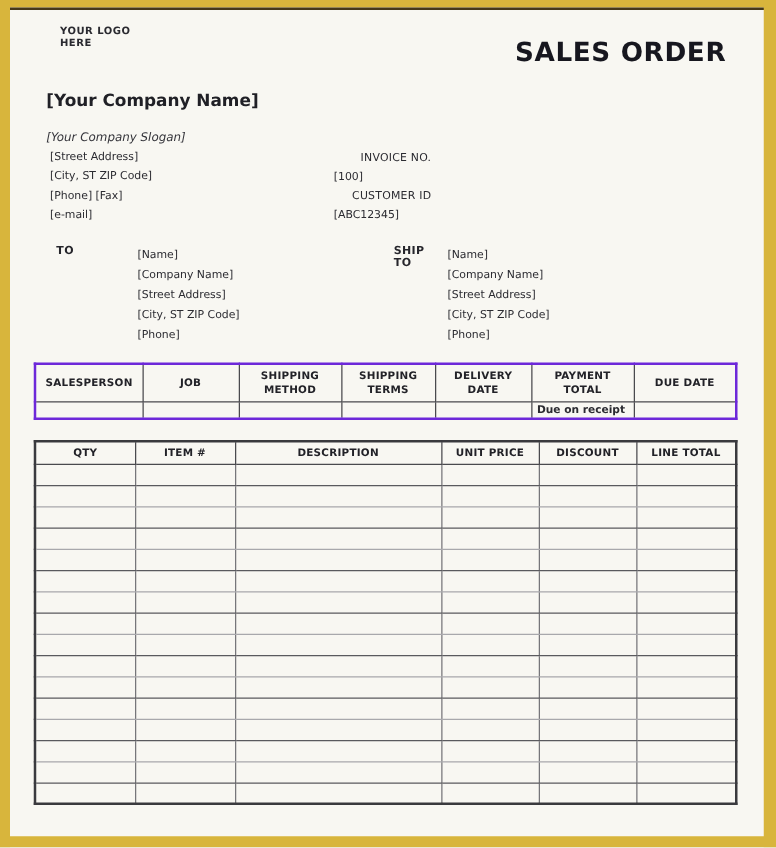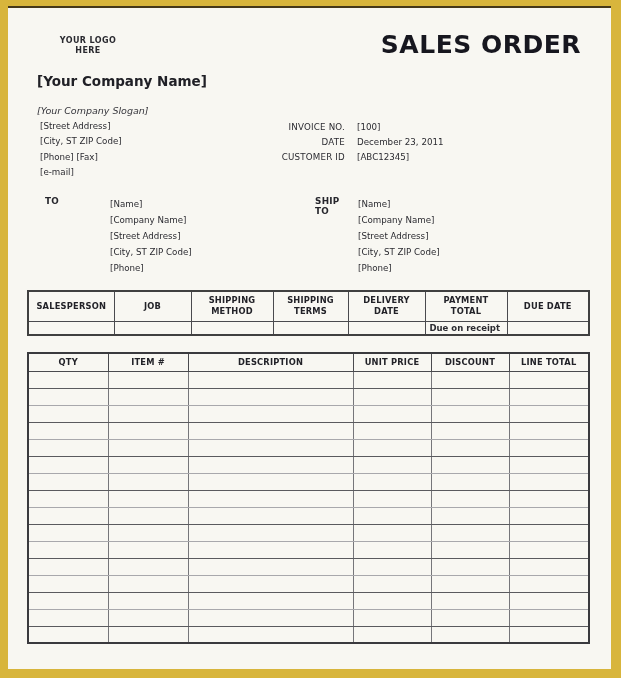--- a/index.html
+++ b/index.html
@@ -19,52 +19,52 @@
   
   .frame-top    { position: absolute; left: 0; top: 0; width: 100%; height: 6px; background: #d8b53c; }
   .frame-line   { position: absolute; left: 0; top: 6px; width: 100%; height: 2px; background: #45381a; }
   .frame-left   { position: absolute; left: 0; top: 0; width: 8px; height: 100%; background: #d8b53c; }
   .frame-right  { position: absolute; right: 0; top: 0; width: 10px; height: 100%; background: #d8b53c; }
   .frame-bottom { position: absolute; left: 0; bottom: 0; width: 100%; height: 9px; background: #d8b53c; }
 
   .abs { position: absolute; }
 
   .logo {
-    left: 48px; top: 36px; width: 80px;
-    text-align: center;
+    left: 48px; top: 20px; width: 80px;
+    text-align: left;
     font-size: 8px; font-weight: bold; letter-spacing: .4px;
     line-height: 9.5px; color: #2a2a30;
   }
 
   .doc-title {
     top: 30px; right: 40px;
-    font-size: 25px; font-weight: bold; letter-spacing: .5px;
+    font-size: 21px; font-weight: bold; letter-spacing: .5px;
     color: #17171f;
   }
 
   .company-name { left: 37px; top: 73px; font-size: 13.5px; font-weight: bold; color: #202026; }
   .company-slogan { left: 37px; top: 105px; font-size: 9.5px; font-style: italic; color: #35353b; text-align: center; }
 
   .address-block { left: 40px; top: 119px; font-size: 8.7px; line-height: 15.4px; color: #2b2b31; }
 
   .invoice-block { left: 255px; top: 120px; font-size: 8.7px; line-height: 15px; }
-  .invoice-row { display: flex; }
+  .invoice-row { display: flex; flex-direction: column; }
   .invoice-row .lbl { display: inline-block; width: 90px; text-align: right; letter-spacing: .2px; color: #2b2b31; }
   .invoice-row .val { display: inline-block; margin-left: 12px; color: #2b2b31; }
 
   .party-label { font-size: 8.8px; font-weight: bold; letter-spacing: .3px; color: #26262c; }
   .party-lines { font-size: 8.7px; line-height: 16px; color: #2b2b31; }
   .to-label   { left: 45px;  top: 196px; }
   .to-lines   { left: 110px; top: 196px; }
   .ship-label { left: 315px; top: 196px; width: 32px; }
   .ship-lines { left: 358px; top: 196px; }
 
   table { border-collapse: collapse; table-layout: fixed; background: transparent; }
 
-  .order-table { left: 27px; top: 290px; width: 561px; border: 2px solid #404040; padding-left: 28px; }
+  .order-table { left: 27px; top: 290px; width: 561px; border: 2px solid #6d28d9; padding-left: 28px; }
   .order-table th {
     border: 1px solid #4a4a4e; height: 30px;
     font-size: 8.3px; font-weight: bold; letter-spacing: .2px;
     text-align: center; vertical-align: middle; line-height: 1.3; color: #222228;
     padding: 0 2px;
   }
   .order-table td {
     border: 1px solid #4a4a4e; height: 14px;
     font-size: 8.5px; text-align: left; vertical-align: middle;
     padding: 0 4px; color: #2b2b31; font-weight: bold;
@@ -110,24 +110,20 @@
     <div>[Street Address]</div>
     <div>[City, ST  ZIP Code]</div>
     <div>[Phone] [Fax]</div>
     <div>[e-mail]</div>
   </div>
 
   <div class="abs invoice-block">
     <div class="invoice-row">
       <span class="lbl">INVOICE NO.</span>
       <span class="val">[100]</span>
-    </div>
-    <div class="invoice-row">
-      <span class="lbl">DATE</span>
-      <span class="val">December 23, 2011</span>
     </div>
     <div class="invoice-row">
       <span class="lbl">CUSTOMER ID</span>
       <span class="val">[ABC12345]</span>
     </div>
   </div>
 
   <div class="abs party-label to-label">TO</div>
   <div class="abs party-lines to-lines">
     <div>[Name]</div>

